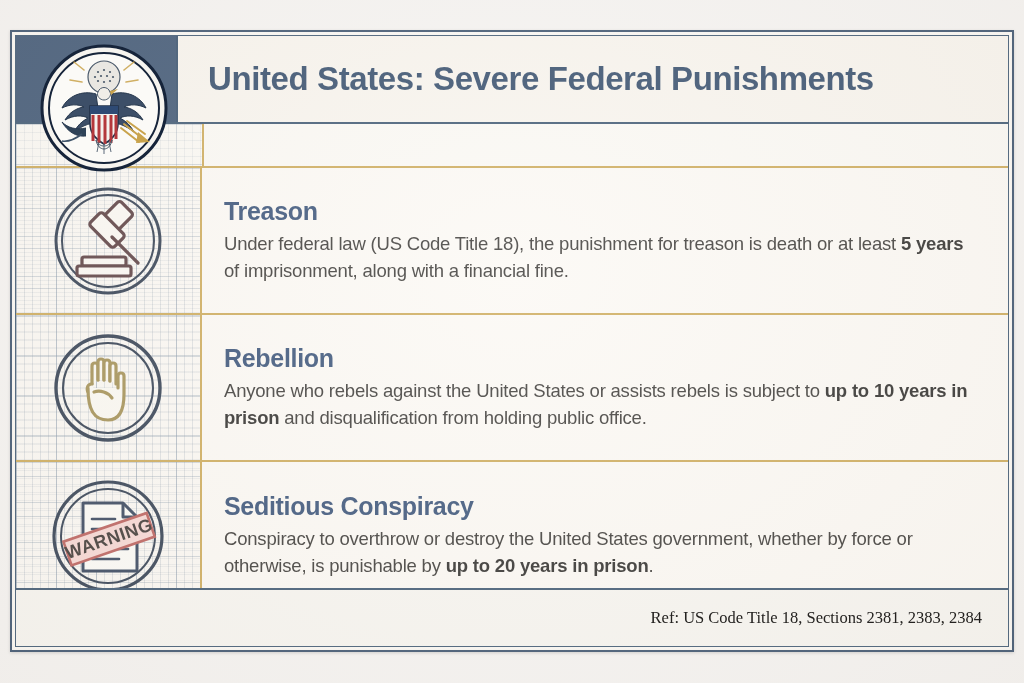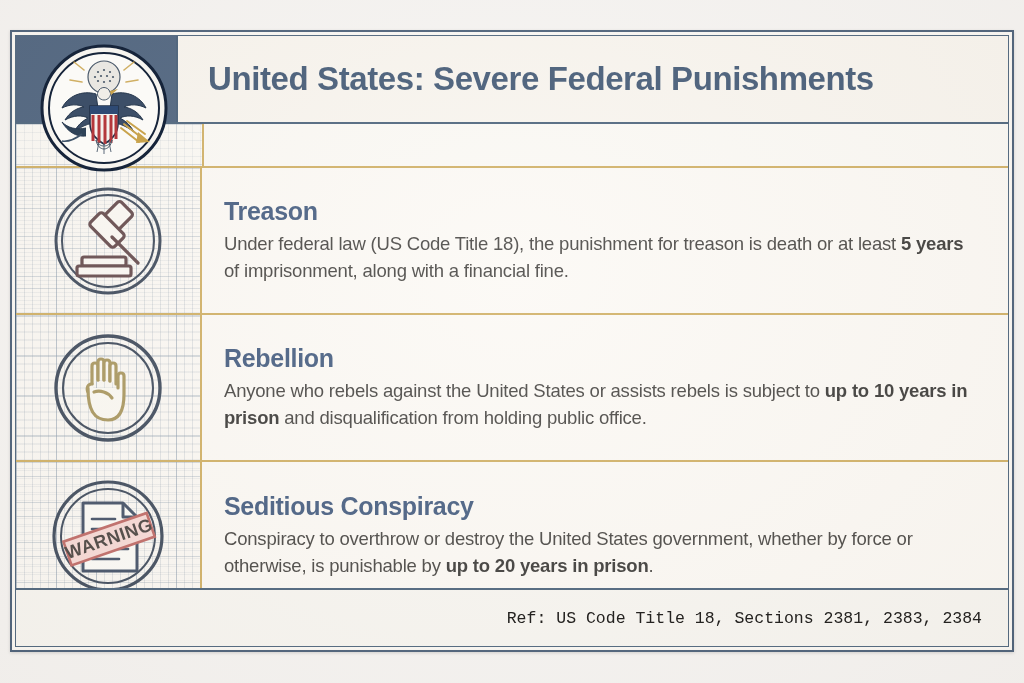--- a/index.html
+++ b/index.html
@@ -145,21 +145,21 @@
   .footer{
     position:absolute;
     left:0; right:0; bottom:0;
     height:58px;
     border-top:2px solid #2b4764;
     display:flex; align-items:center; justify-content:flex-end;
     padding-right:26px;
     background:#f6f4ef;
   }
   .footer span{
-    font-family:Liberation Mono, monospace;
+    font-family:Liberation Serif, serif;
     font-size:16.5px;
     color:#242220;
     position:relative; z-index:3;
   }
 
   
   .circ{ display:block; }
 </style>
 </head>
 <body>

